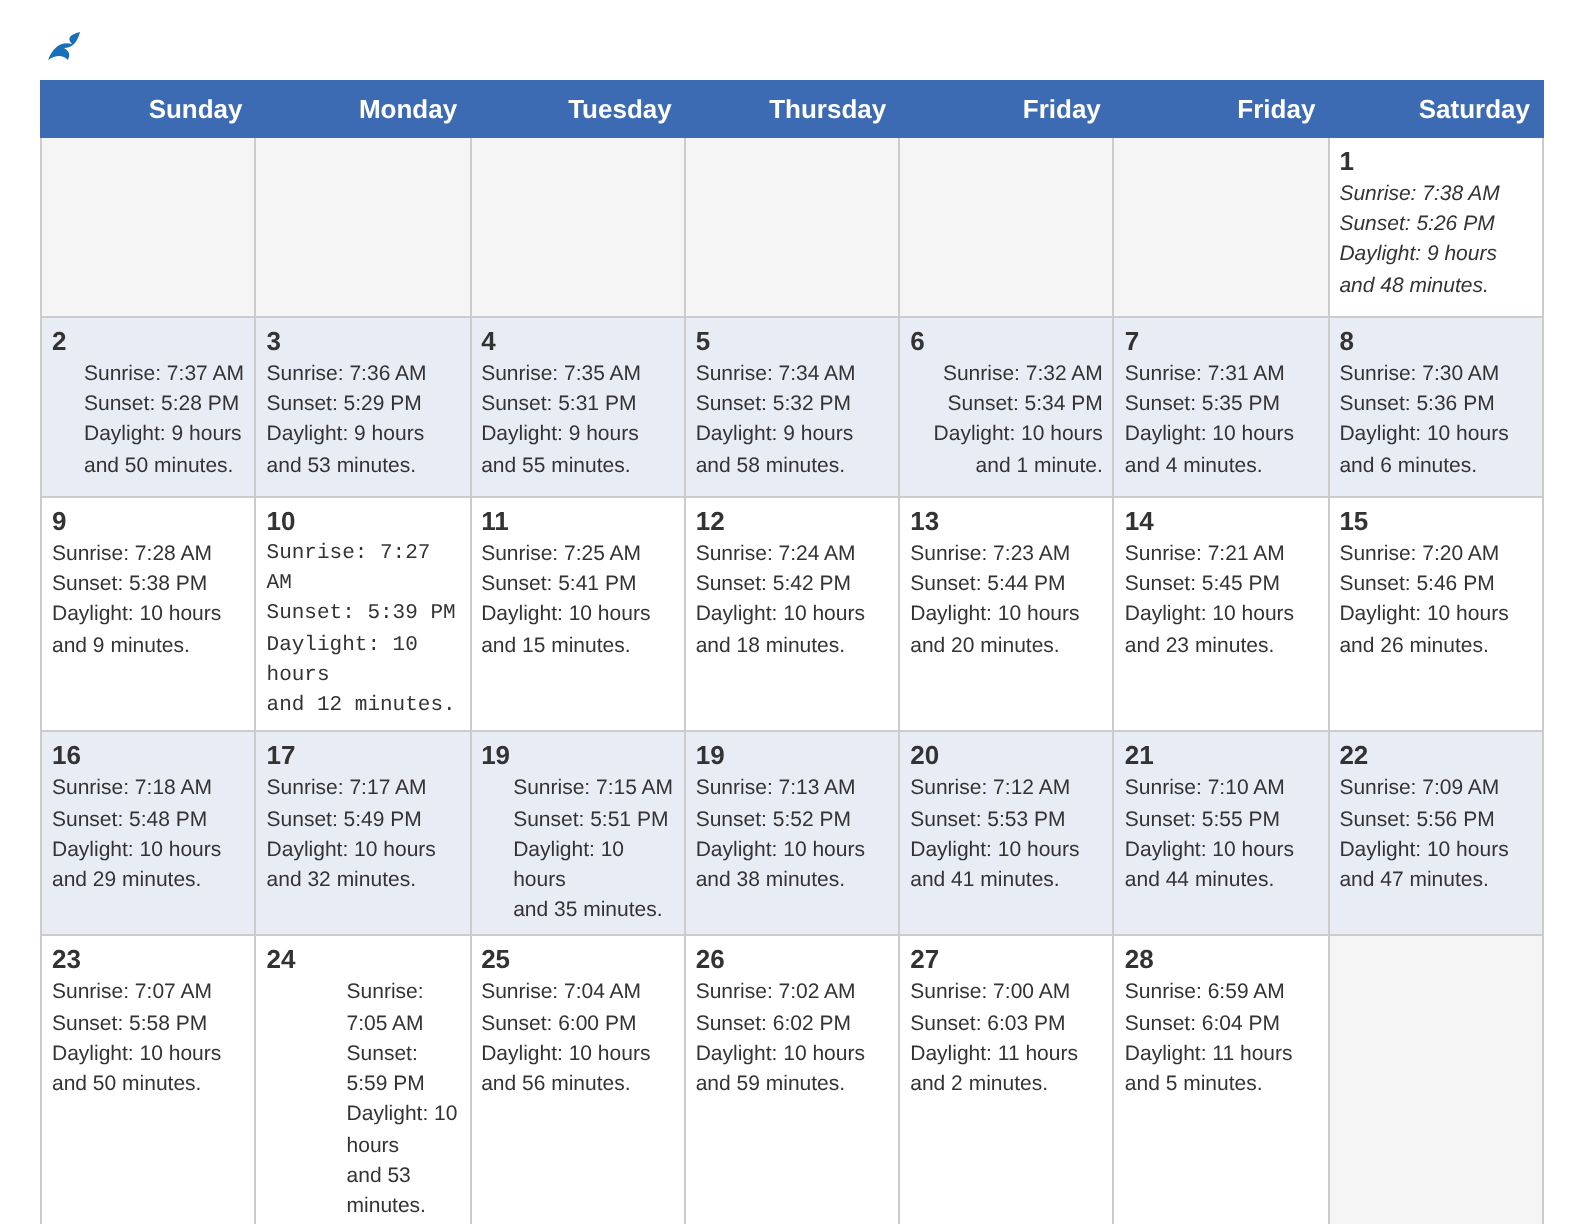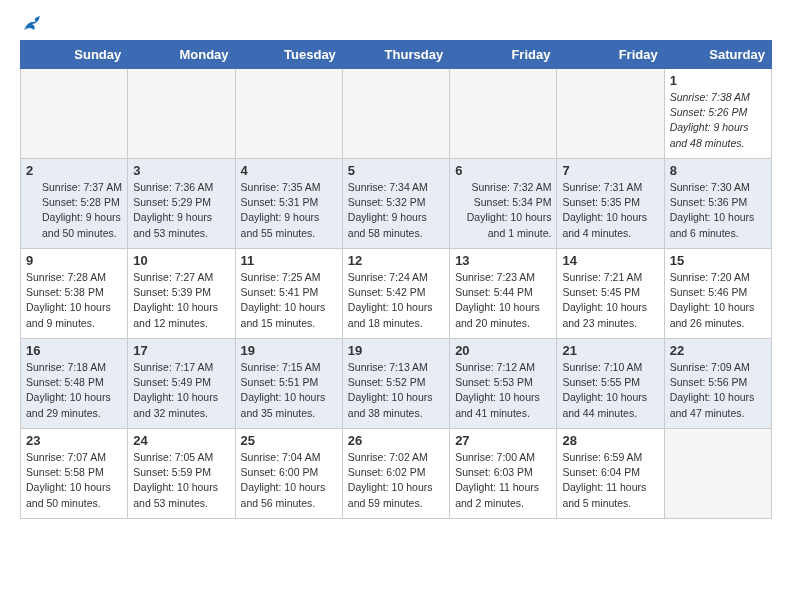--- a/index.html
+++ b/index.html
@@ -181,21 +181,21 @@
       <tr class="row-light">
         <td>
           <span class="day-num">9</span>
           <div class="day-info" style="white-space: pre-line;">Sunrise: 7:28 AM
 Sunset: 5:38 PM
 Daylight: 10 hours
 and 9 minutes.</div>
         </td>
         <td>
           <span class="day-num">10</span>
-          <div class="day-info" style="white-space: pre-line;">Sunrise: 7:27 AM
+          <div class="day-info" style="white-space: pre-line; font-family: Liberation Mono, monospace;">Sunrise: 7:27 AM
 Sunset: 5:39 PM
 Daylight: 10 hours
 and 12 minutes.</div>
         </td>
         <td>
           <span class="day-num">11</span>
           <div class="day-info" style="white-space: pre-line;">Sunrise: 7:25 AM
 Sunset: 5:41 PM
 Daylight: 10 hours
 and 15 minutes.</div>
@@ -239,21 +239,21 @@
         </td>
         <td>
           <span class="day-num">17</span>
           <div class="day-info" style="white-space: pre-line;">Sunrise: 7:17 AM
 Sunset: 5:49 PM
 Daylight: 10 hours
 and 32 minutes.</div>
         </td>
         <td>
           <span class="day-num">19</span>
-          <div class="day-info" style="white-space: pre-line;">Sunrise: 7:15 AM
+          <div class="day-info" style="white-space: pre-line; margin-left: 16px;">Sunrise: 7:15 AM
 Sunset: 5:51 PM
 Daylight: 10 hours
 and 35 minutes.</div>
         </td>
         <td>
           <span class="day-num">19</span>
           <div class="day-info" style="white-space: pre-line;">Sunrise: 7:13 AM
 Sunset: 5:52 PM
 Daylight: 10 hours
 and 38 minutes.</div>
@@ -283,21 +283,21 @@
       <tr class="row-light">
         <td>
           <span class="day-num">23</span>
           <div class="day-info" style="white-space: pre-line;">Sunrise: 7:07 AM
 Sunset: 5:58 PM
 Daylight: 10 hours
 and 50 minutes.</div>
         </td>
         <td>
           <span class="day-num">24</span>
-          <div class="day-info" style="white-space: pre-line;">Sunrise: 7:05 AM
+          <div class="day-info" style="white-space: pre-line; margin-left: 40px;">Sunrise: 7:05 AM
 Sunset: 5:59 PM
 Daylight: 10 hours
 and 53 minutes.</div>
         </td>
         <td>
           <span class="day-num">25</span>
           <div class="day-info" style="white-space: pre-line;">Sunrise: 7:04 AM
 Sunset: 6:00 PM
 Daylight: 10 hours
 and 56 minutes.</div>

